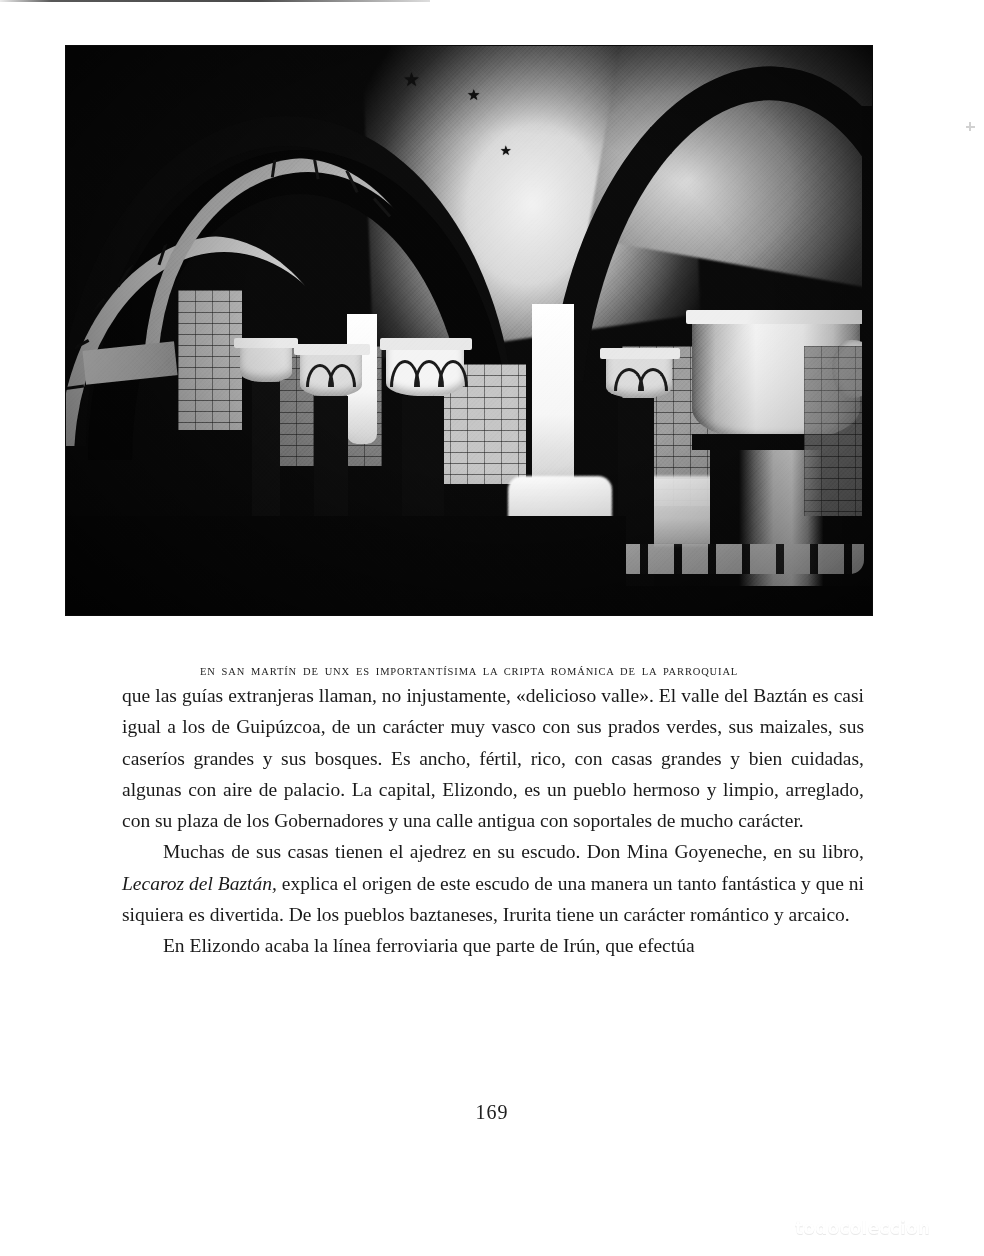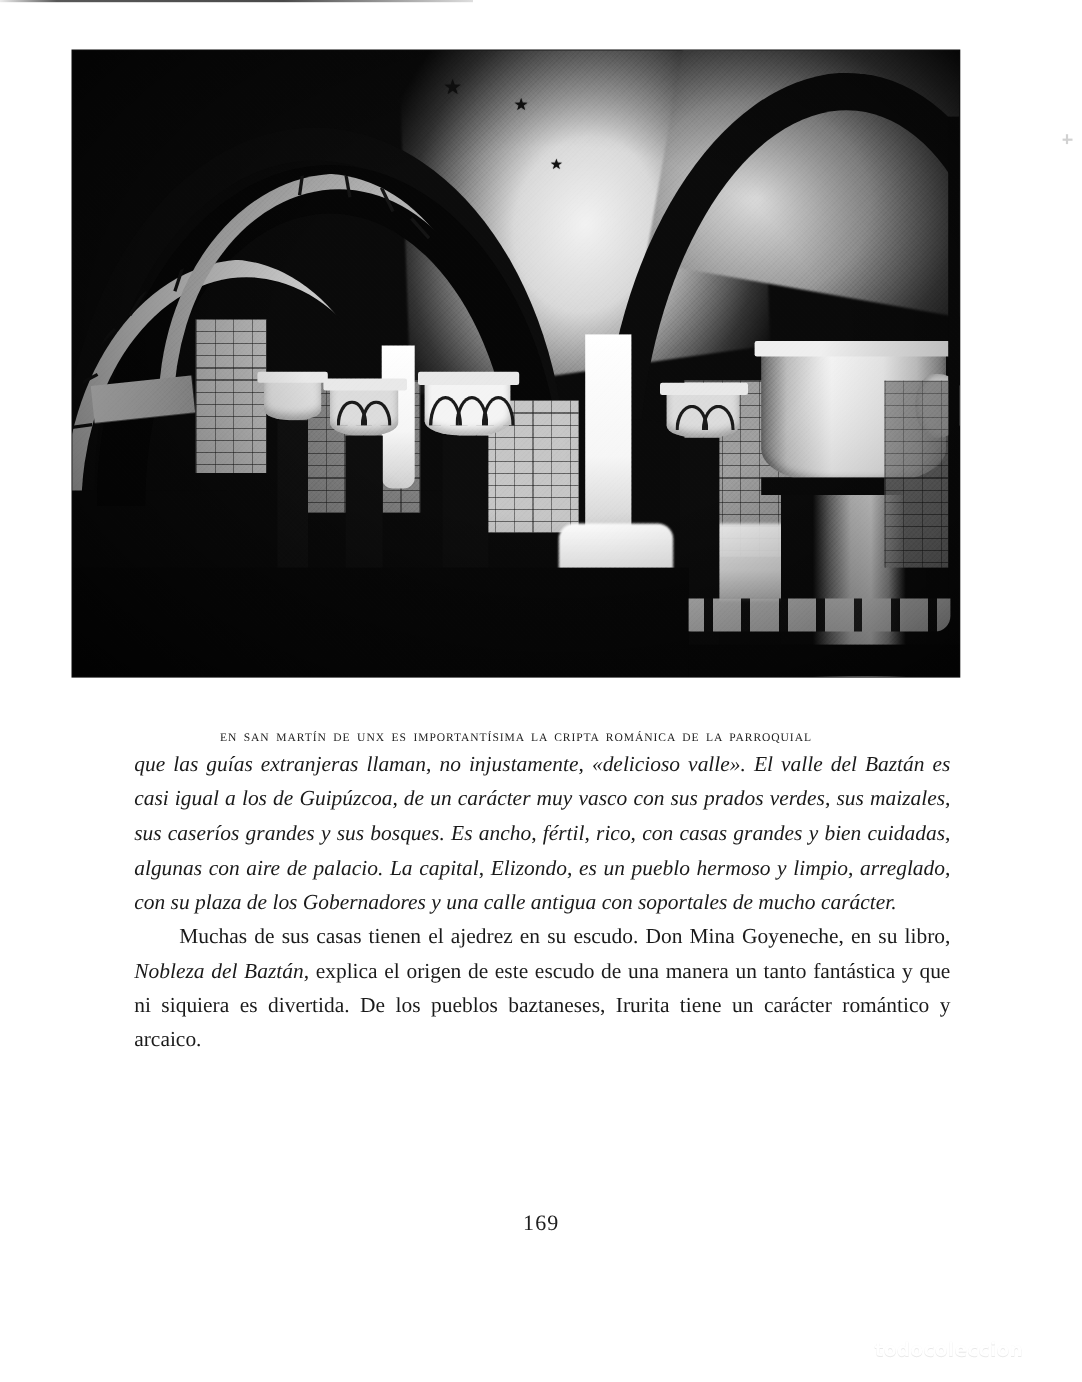--- a/index.html
+++ b/index.html
@@ -176,21 +176,21 @@
     top: 680px;
     width: 742px;
     font-size: 19.5px;
     line-height: 31.3px;
     text-align: justify;
     text-justify: inter-word;
     color: #1a1a1a;
   }
   #body-text p { margin: 0; }
   #body-text p.indent { text-indent: 2.1em; }
-  #body-text p.hang   { text-indent: 0; font-style: italic; }
+  #body-text p.hang   { text-indent: 0; }
   .bookitalic { font-style: italic; }
 
   
   #folio {
     position: absolute;
     left: 0;
     top: 1101px;
     width: 984px;
     text-align: center;
     font-size: 20px;
@@ -321,18 +321,19 @@
               background:linear-gradient(to right,#e4e4e4,#9b9b9b); transform:rotate(-6deg); filter:blur(.6px);"></div>
 
   <div class="grain"></div>
   <div class="vignette"></div>
 </figure>
 
 <div id="caption">EN SAN MARTÍN DE UNX ES IMPORTANTÍSIMA LA CRIPTA ROMÁNICA DE LA PARROQUIAL</div>
 
 <div id="body-text">
   <p class="hang">que las guías extranjeras llaman, no injustamente, «delicioso valle». El valle del Baztán es casi igual a los de Guipúzcoa, de un carácter muy vasco con sus prados verdes, sus maizales, sus caseríos grandes y sus bosques. Es ancho, fértil, rico, con casas grandes y bien cuidadas, algunas con aire de palacio. La capital, Elizondo, es un pueblo hermoso y limpio, arreglado, con su plaza de los Gobernadores y una calle antigua con soportales de mucho carácter.</p>
-  <p class="indent"><span>Muchas de sus casas tienen el ajedrez en su escudo. Don Mina Goyeneche, en su libro, </span><span class="bookitalic">Nobleza del Baztán,</span><span> explica el origen de este escudo de una manera un tanto fantástica y que ni siquiera es divertida. De los pueblos baztaneses, Irurita tiene un carácter romántico y arcaico.</span></p>
+  <p class="indent"><span>Muchas de sus casas tienen el ajedrez en su escudo. Don Mina Goyeneche, en su libro, </span><span class="bookitalic">Lecaroz del Baztán,</span><span> explica el origen de este escudo de una manera un tanto fantástica y que ni siquiera es divertida. De los pueblos baztaneses, Irurita tiene un carácter romántico y arcaico.</span></p>
+  <p class="indent">En Elizondo acaba la línea ferroviaria que parte de Irún, que efectúa</p>
 </div>
 
 <div id="folio">169</div>
 
 <div id="watermark">todocoleccion</div>
 
 </body></html>

